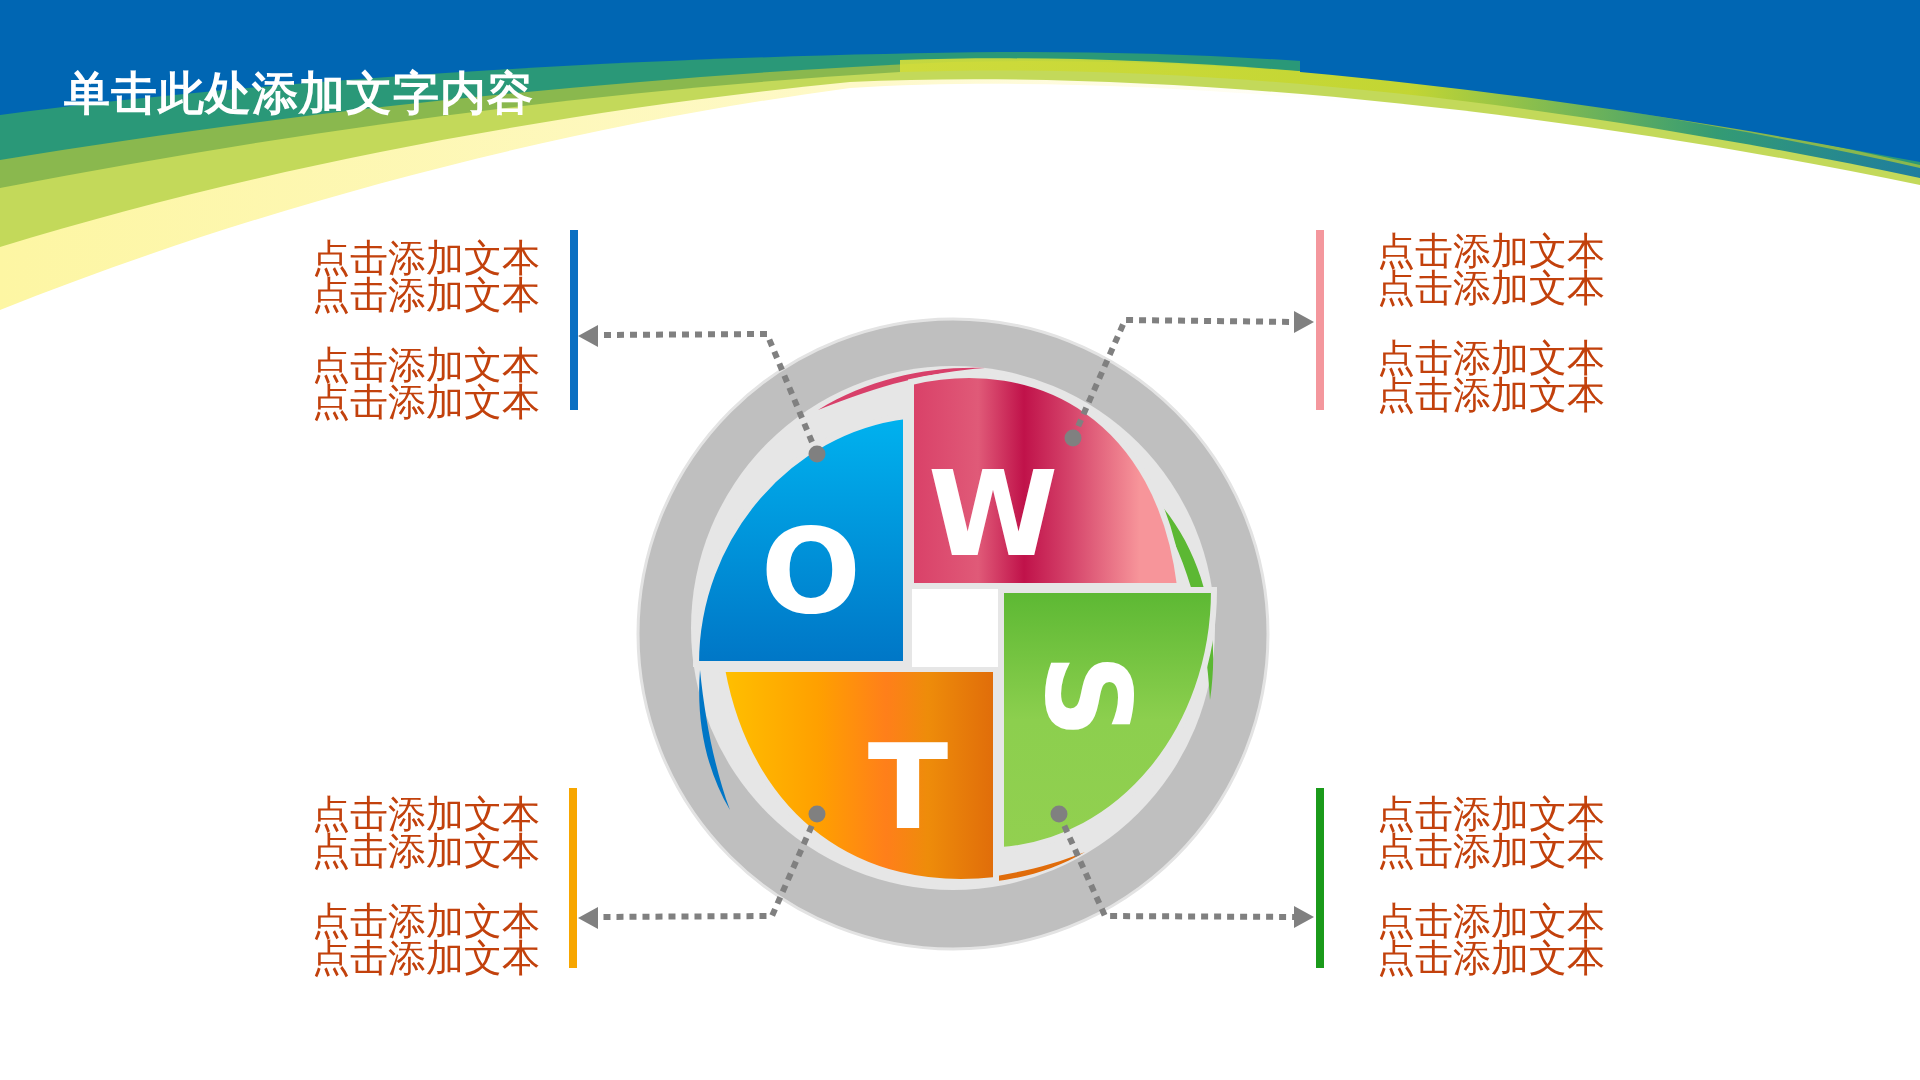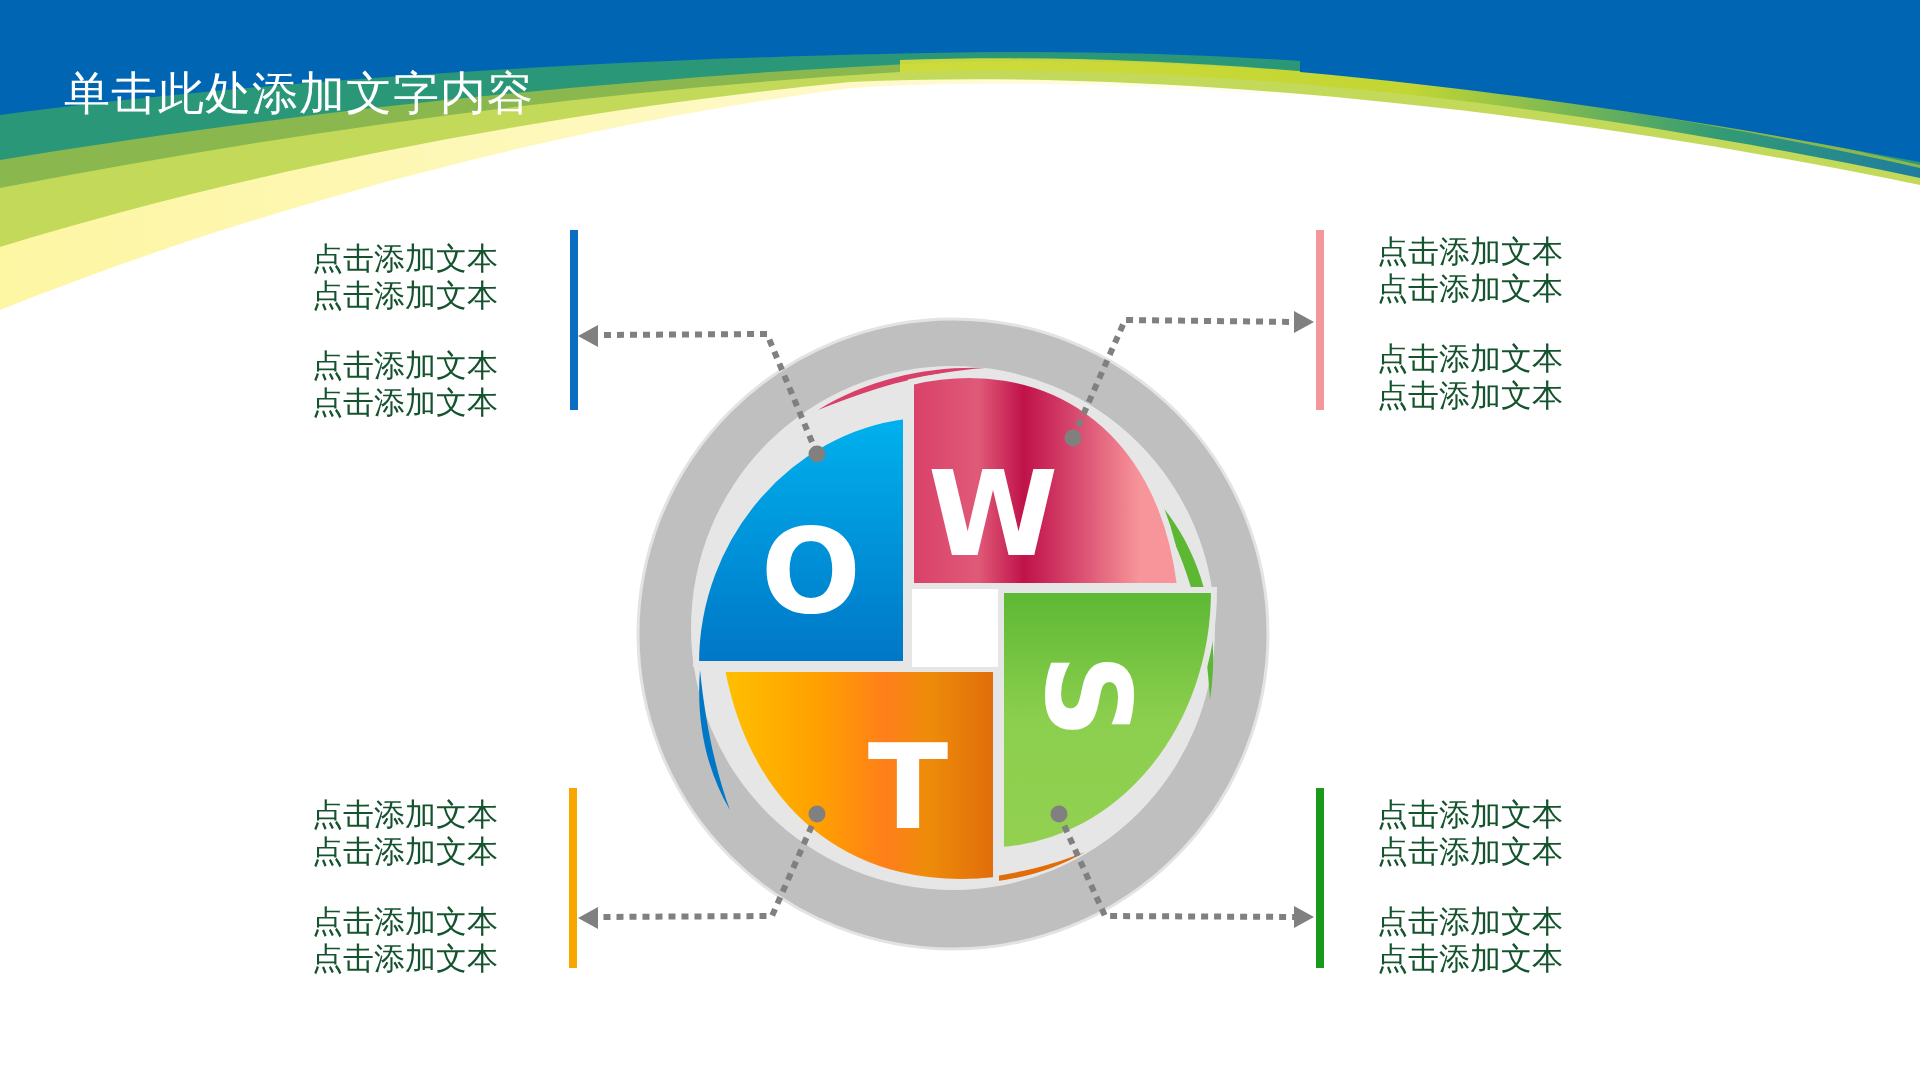--- a/index.html
+++ b/index.html
@@ -1,19 +1,19 @@
 <!DOCTYPE html>
 <html><head>
 <meta charset="utf-8">
 <style>
   html, body { margin: 0; padding: 0; }
   body { width: 1920px; height: 1080px; position: relative; overflow: hidden; background: #ffffff; font-family: "DejaVu Sans", "Liberation Sans", sans-serif; }
   .bg-svg { position: absolute; left: 0; top: 0; width: 1920px; height: 1080px; }
-  .title { position: absolute; left: 64px; top: 64px; font-size: 46px; font-weight: normal; color: #ffffff; letter-spacing: 1px; white-space: nowrap; line-height: 58px; }
-  .text-block { position: absolute; width: 220px; font-size: 31px; color: #14532d; line-height: 37px; }
+  .title { position: absolute; left: 64px; top: 64px; font-size: 46px; font-weight: bold; color: #ffffff; letter-spacing: 1px; white-space: nowrap; line-height: 58px; }
+  .text-block { position: absolute; width: 220px; font-size: 38px; color: #c2410c; line-height: 37px; }
   .text-block .para { margin: 0; }
   .text-block .para + .para { margin-top: 33px; }
   .text-block .line { display: block; white-space: nowrap; }
   .bar { position: absolute; width: 8px; height: 180px; }
   .diagram-svg { position: absolute; left: 0; top: 0; width: 1920px; height: 1080px; }
   .letter { font-family: "DejaVu Sans", sans-serif; font-weight: bold; fill: #ffffff; }
 </style>
 </head>
 <body>
 

